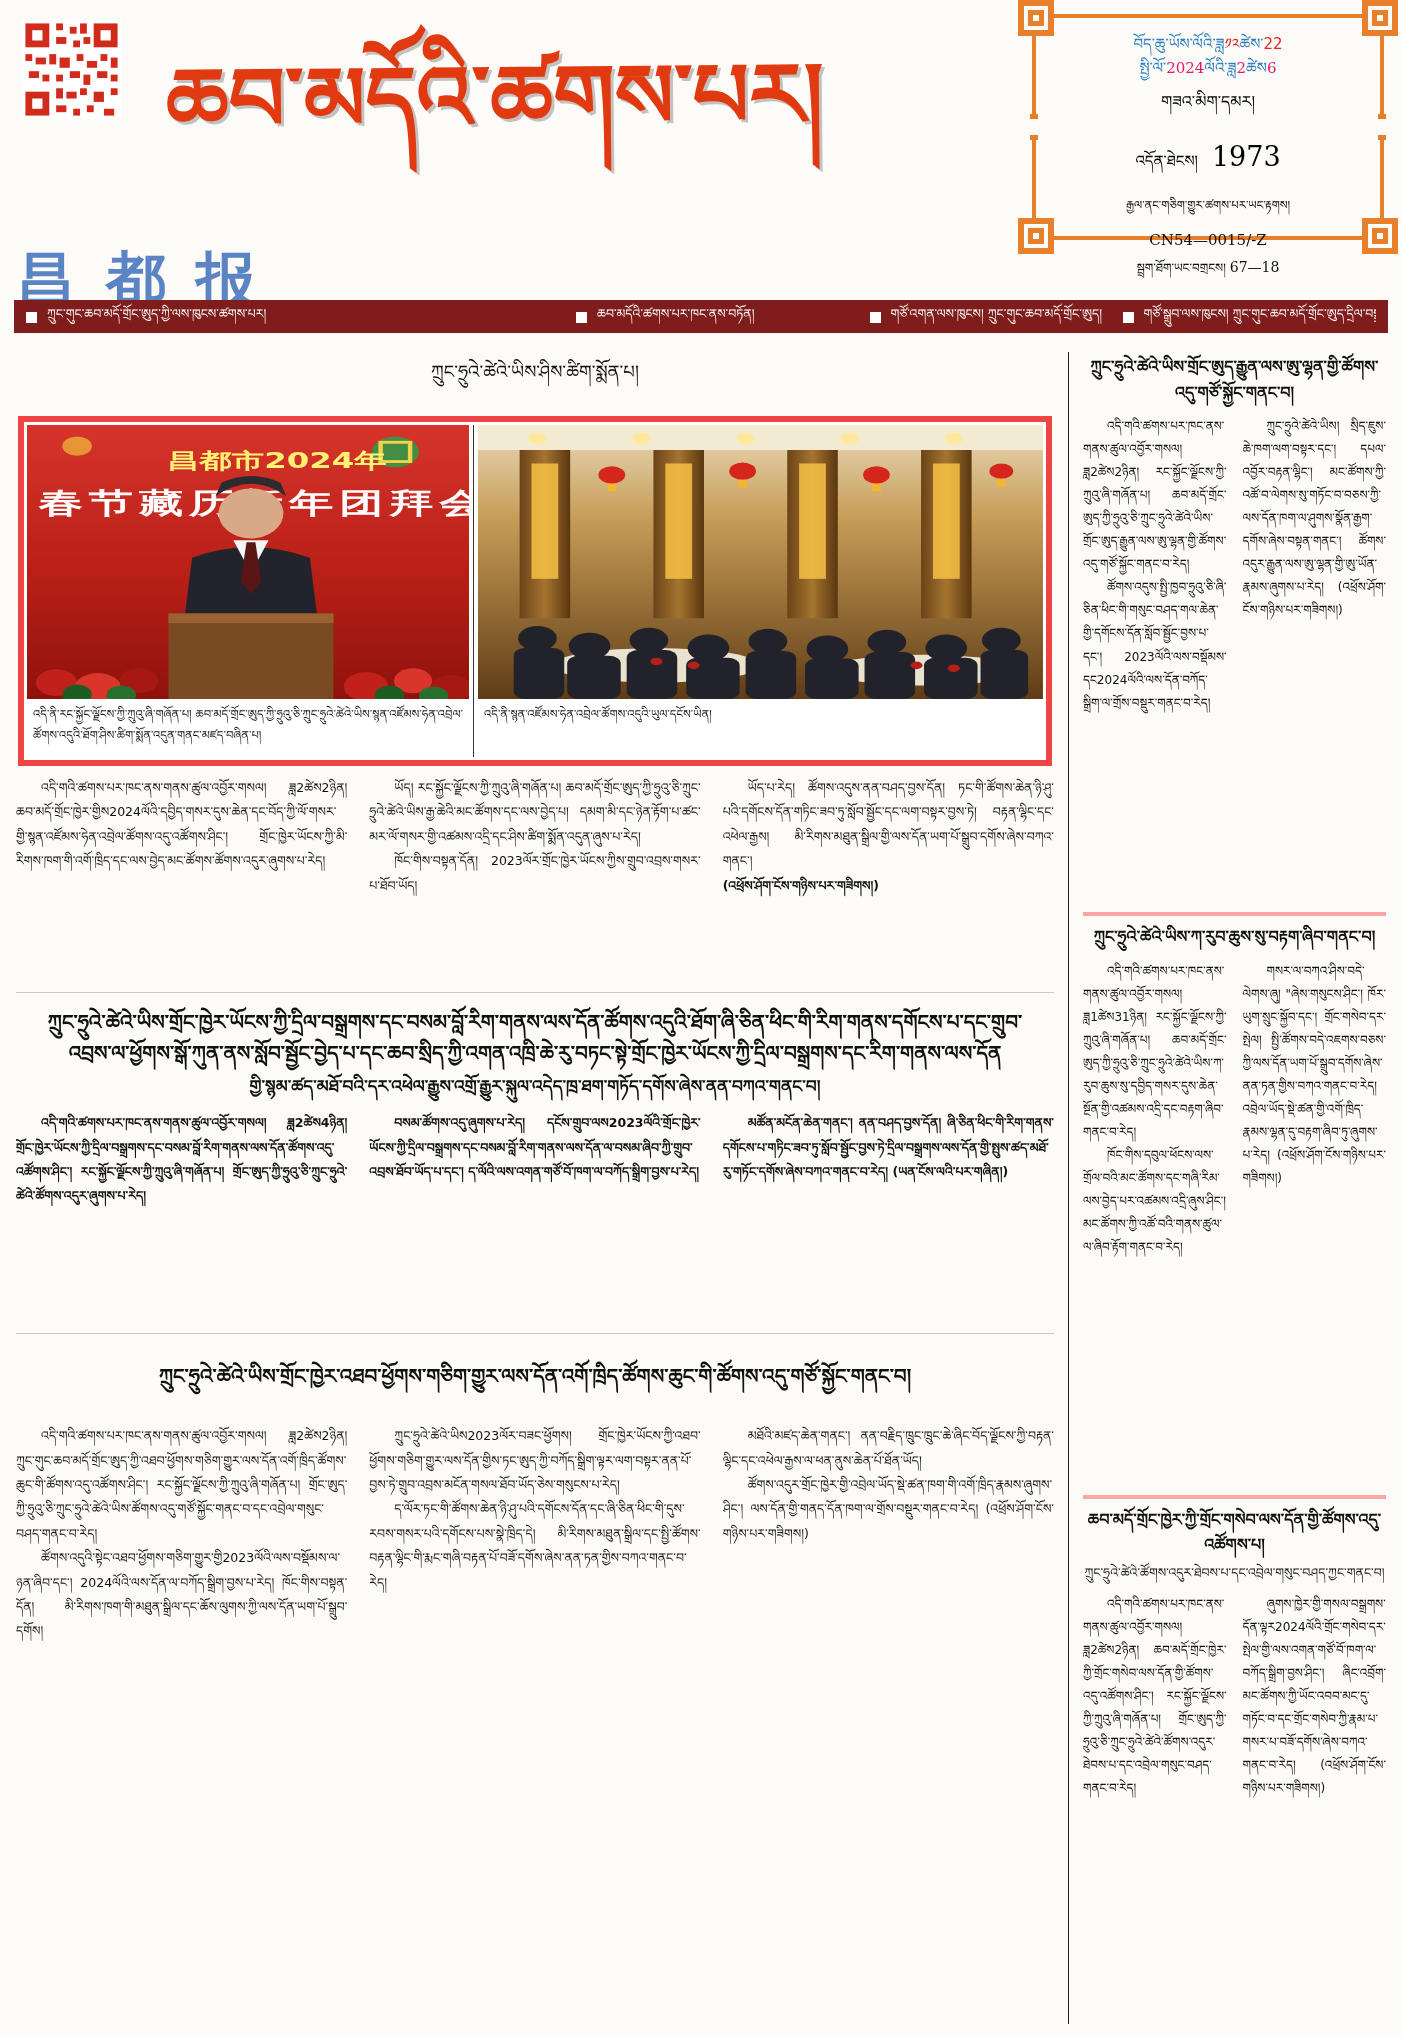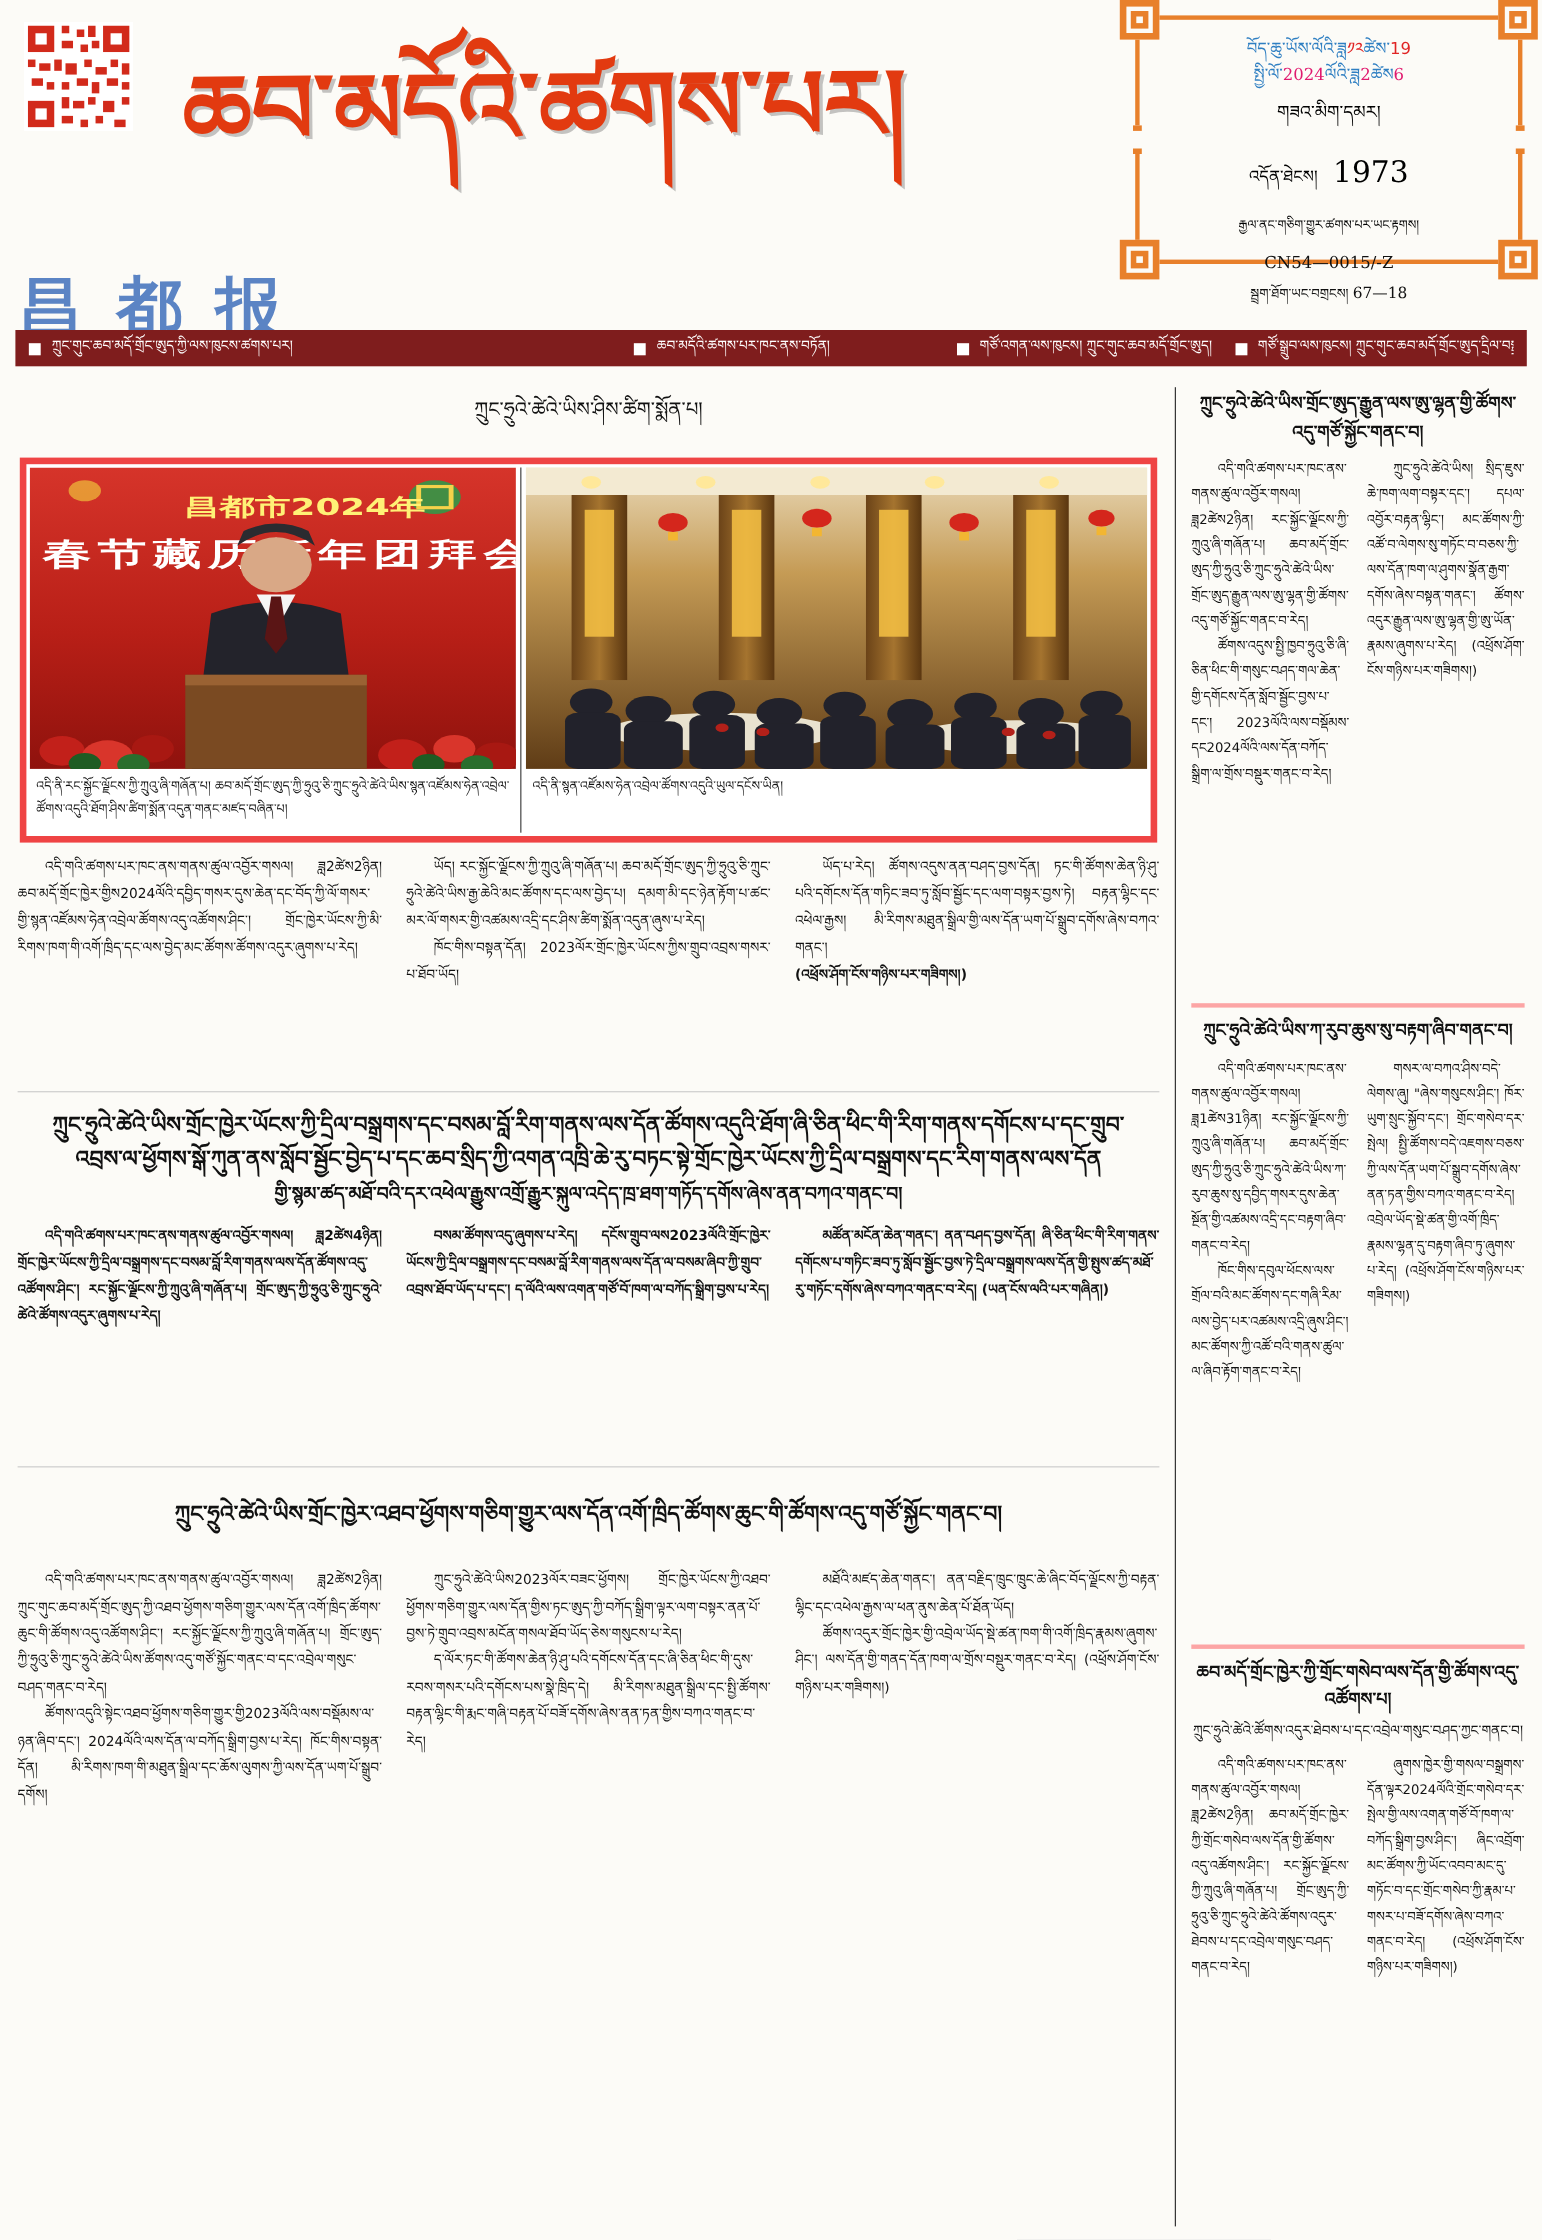--- a/index.html
+++ b/index.html
@@ -160,21 +160,21 @@
     <div class="cn-title">昌都报</div>
 
     <div class="infobox">
       <span class="knot tl"></span>
       <span class="knot tr"></span>
       <span class="knot bl"></span>
       <span class="knot br"></span>
       <span class="tick l"></span>
       <span class="tick r"></span>
 
-      <div class="ib-line1"><span>བོད་ཆུ་ཡོས་ལོའི་ཟླ</span><span class="num-red">༡༢</span><span>ཚེས་</span><span class="num-red">19</span></div>
+      <div class="ib-line1"><span>བོད་ཆུ་ཡོས་ལོའི་ཟླ</span><span class="num-red">༡༢</span><span>ཚེས་</span><span class="num-red">22</span></div>
       <div class="ib-line2"><span>སྤྱི་ལོ་</span><span class="num-mag">2024</span><span>ལོའི་ཟླ</span><span class="num-mag">2</span><span>ཚེས</span><span class="num-mag">6</span></div>
       <div class="ib-week">གཟའ་མིག་དམར།</div>
       <div class="ib-issue"><span>འདོན་ཐེངས།</span><span class="no">1973</span></div>
       <div class="ib-reg">རྒྱལ་ནང་གཅིག་གྱུར་ཚགས་པར་ཡང་རྟགས།</div>
       <div class="ib-code">CN54—0015/-Z</div>
       <div class="ib-post"><span>སྦྲག་ཐོག་ཡང་བགྲངས།</span> <span class="no">67—18</span></div>
     </div>
 
     <div class="bluebar">
       <span class="item i1">

